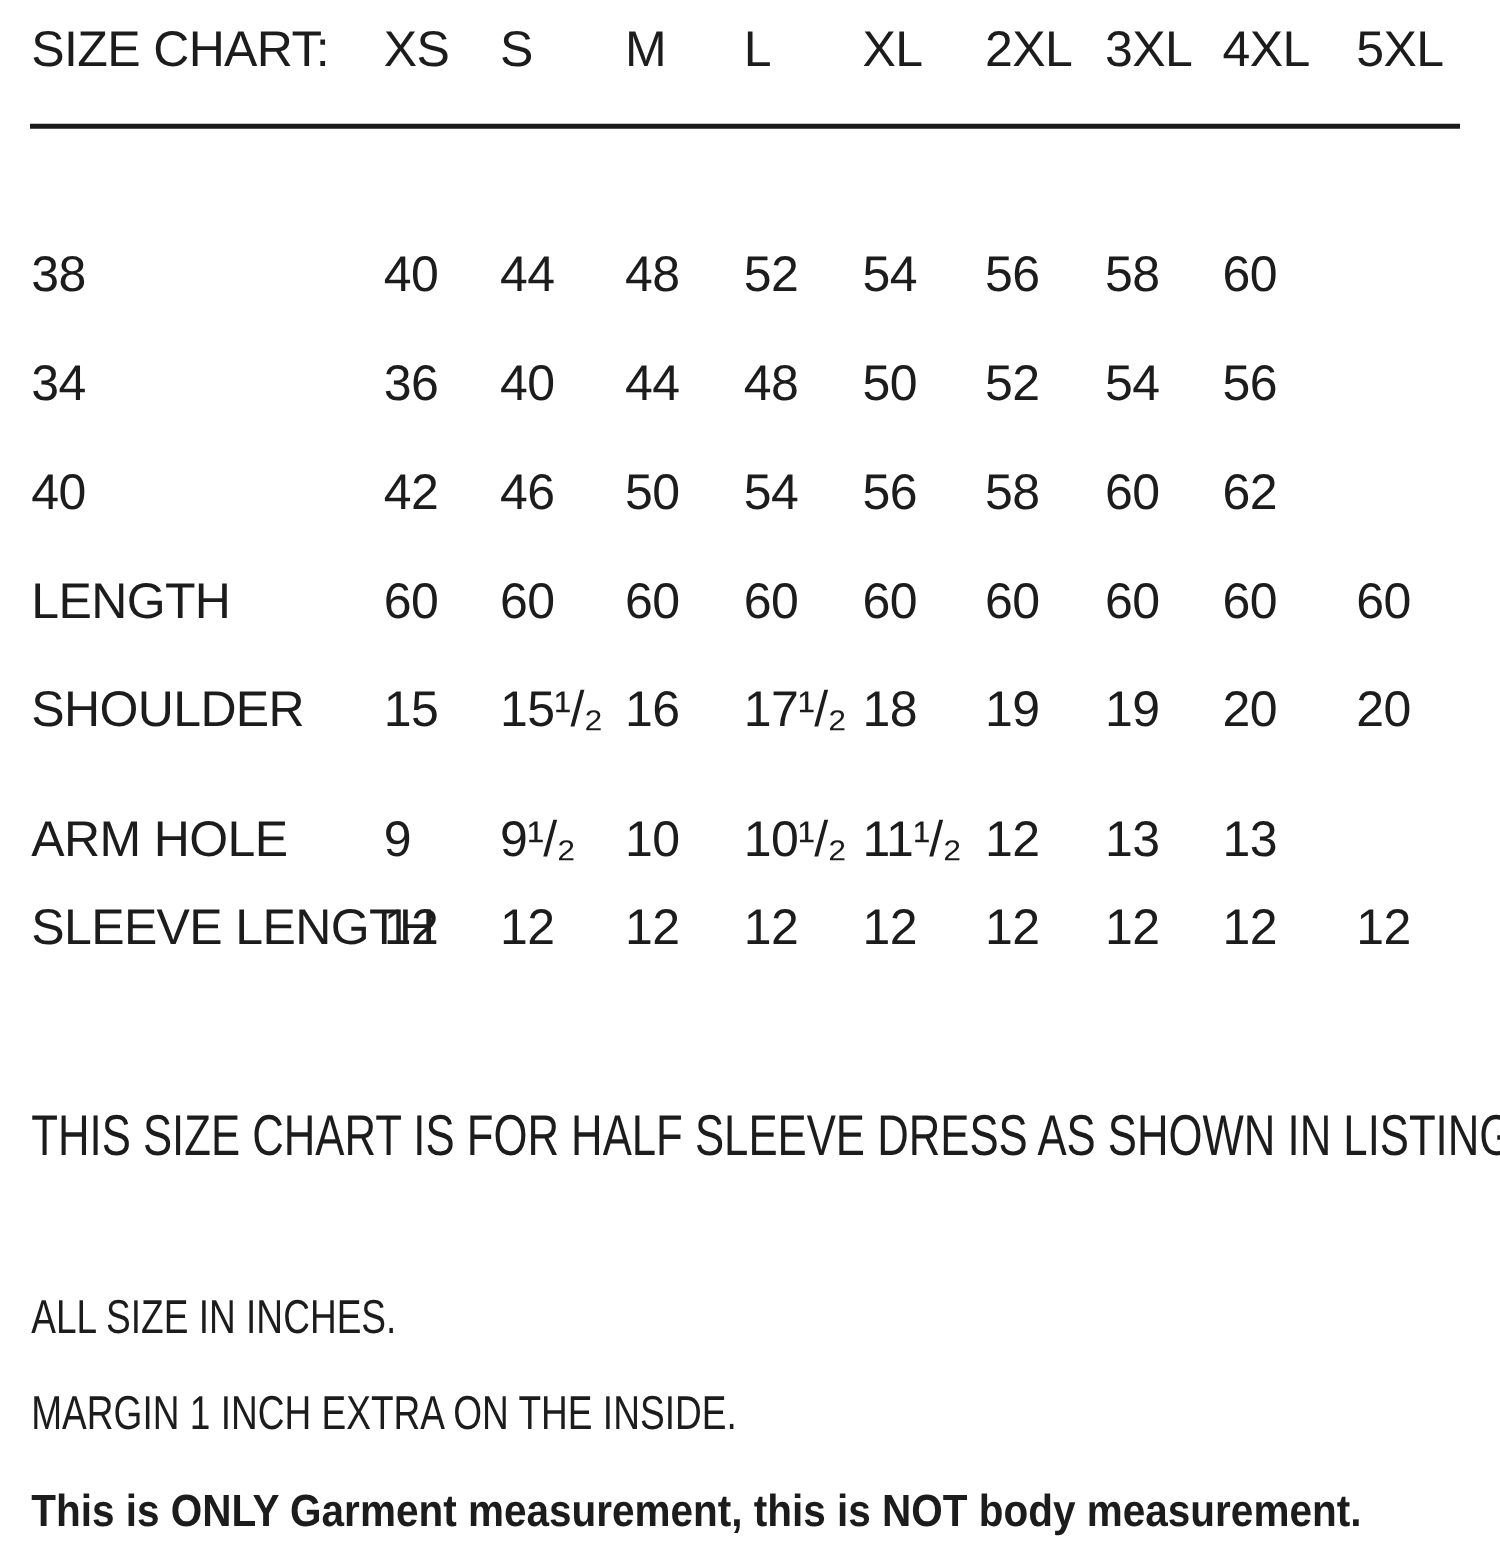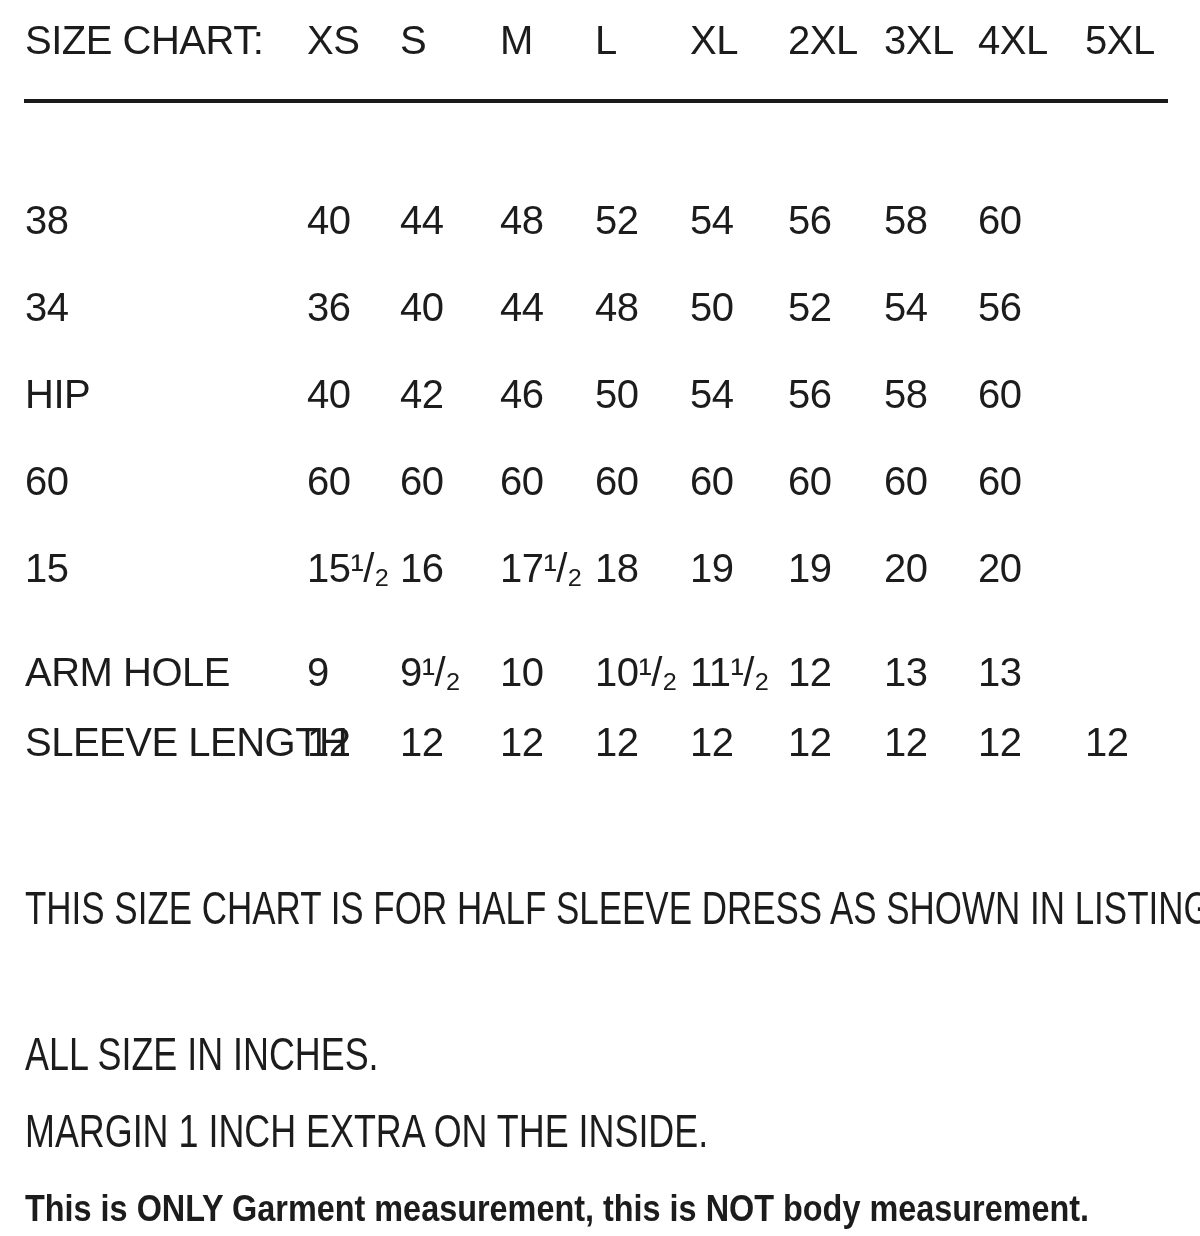--- a/index.html
+++ b/index.html
@@ -27,21 +27,21 @@
     width:1144px;height:4px;
     background:#1a1a1a;
   }
   .note{
     position:absolute;left:25px;
     white-space:nowrap;
   }
   .squeeze{display:inline-block;transform-origin:0 50%;white-space:nowrap;}
   .heading-note{top:880px;font-size:46px;line-height:56px;}
   .heading-note .squeeze{transform:scaleX(0.76);}
-  .small-note{font-size:46px;line-height:48px;}
+  .small-note{font-size:38px;line-height:48px;}
   .small-note .squeeze{transform:scaleX(0.78);}
   .note-1{top:1030px;}
   .note-2{top:1107px;}
   .bold-note{top:1186px;font-size:36px;line-height:46px;font-weight:bold;}
   .bold-note .squeeze{transform:scaleX(0.90);}
 </style>
 </head>
 <body>
 
 <div class="page">
@@ -79,44 +79,46 @@
     <span class="cell">40</span>
     <span class="cell">44</span>
     <span class="cell">48</span>
     <span class="cell">50</span>
     <span class="cell">52</span>
     <span class="cell">54</span>
     <span class="cell">56</span>
   </div>
 
   <div class="trow" style="top:368px">
-    <span class="cell">HIP</span>
     <span class="cell">40</span>
     <span class="cell">42</span>
     <span class="cell">46</span>
     <span class="cell">50</span>
     <span class="cell">54</span>
     <span class="cell">56</span>
     <span class="cell">58</span>
     <span class="cell">60</span>
+    <span class="cell">62</span>
   </div>
 
   <div class="trow" style="top:455px">
+    <span class="cell">LENGTH</span>
     <span class="cell">60</span>
     <span class="cell">60</span>
     <span class="cell">60</span>
     <span class="cell">60</span>
     <span class="cell">60</span>
     <span class="cell">60</span>
     <span class="cell">60</span>
     <span class="cell">60</span>
     <span class="cell">60</span>
   </div>
 
   <div class="trow" style="top:542px">
+    <span class="cell">SHOULDER</span>
     <span class="cell">15</span>
     <span class="cell">15¹/₂</span>
     <span class="cell">16</span>
     <span class="cell">17¹/₂</span>
     <span class="cell">18</span>
     <span class="cell">19</span>
     <span class="cell">19</span>
     <span class="cell">20</span>
     <span class="cell">20</span>
   </div>

